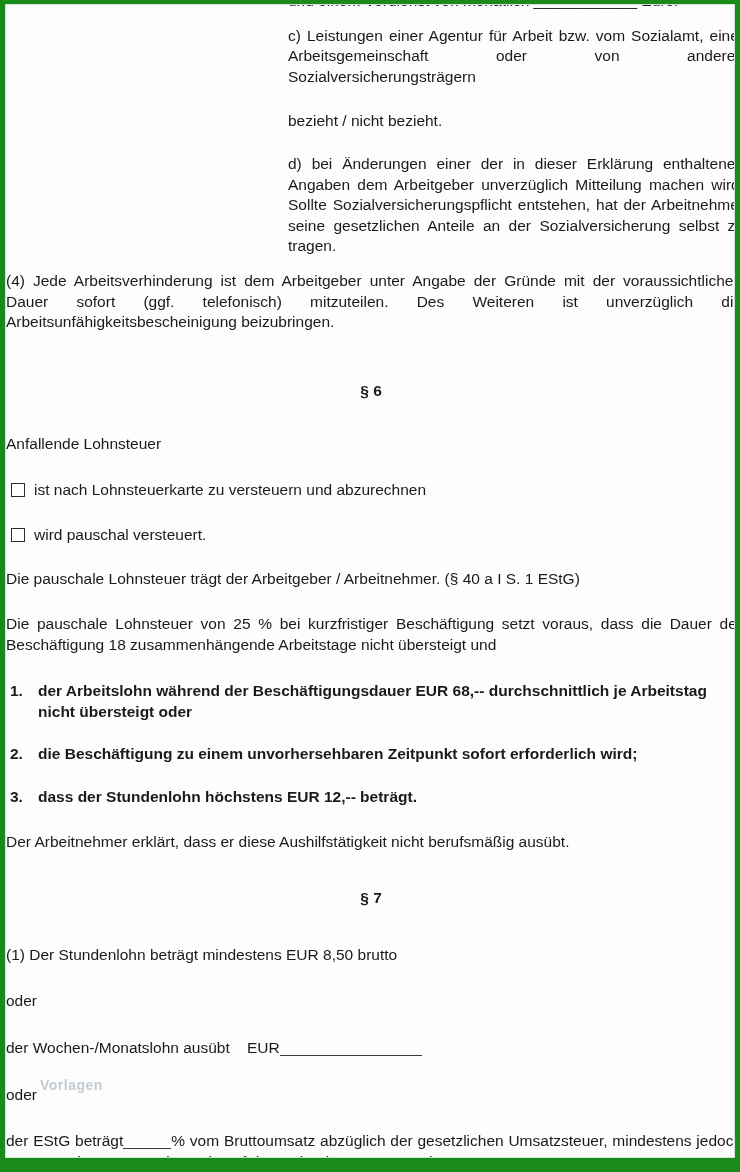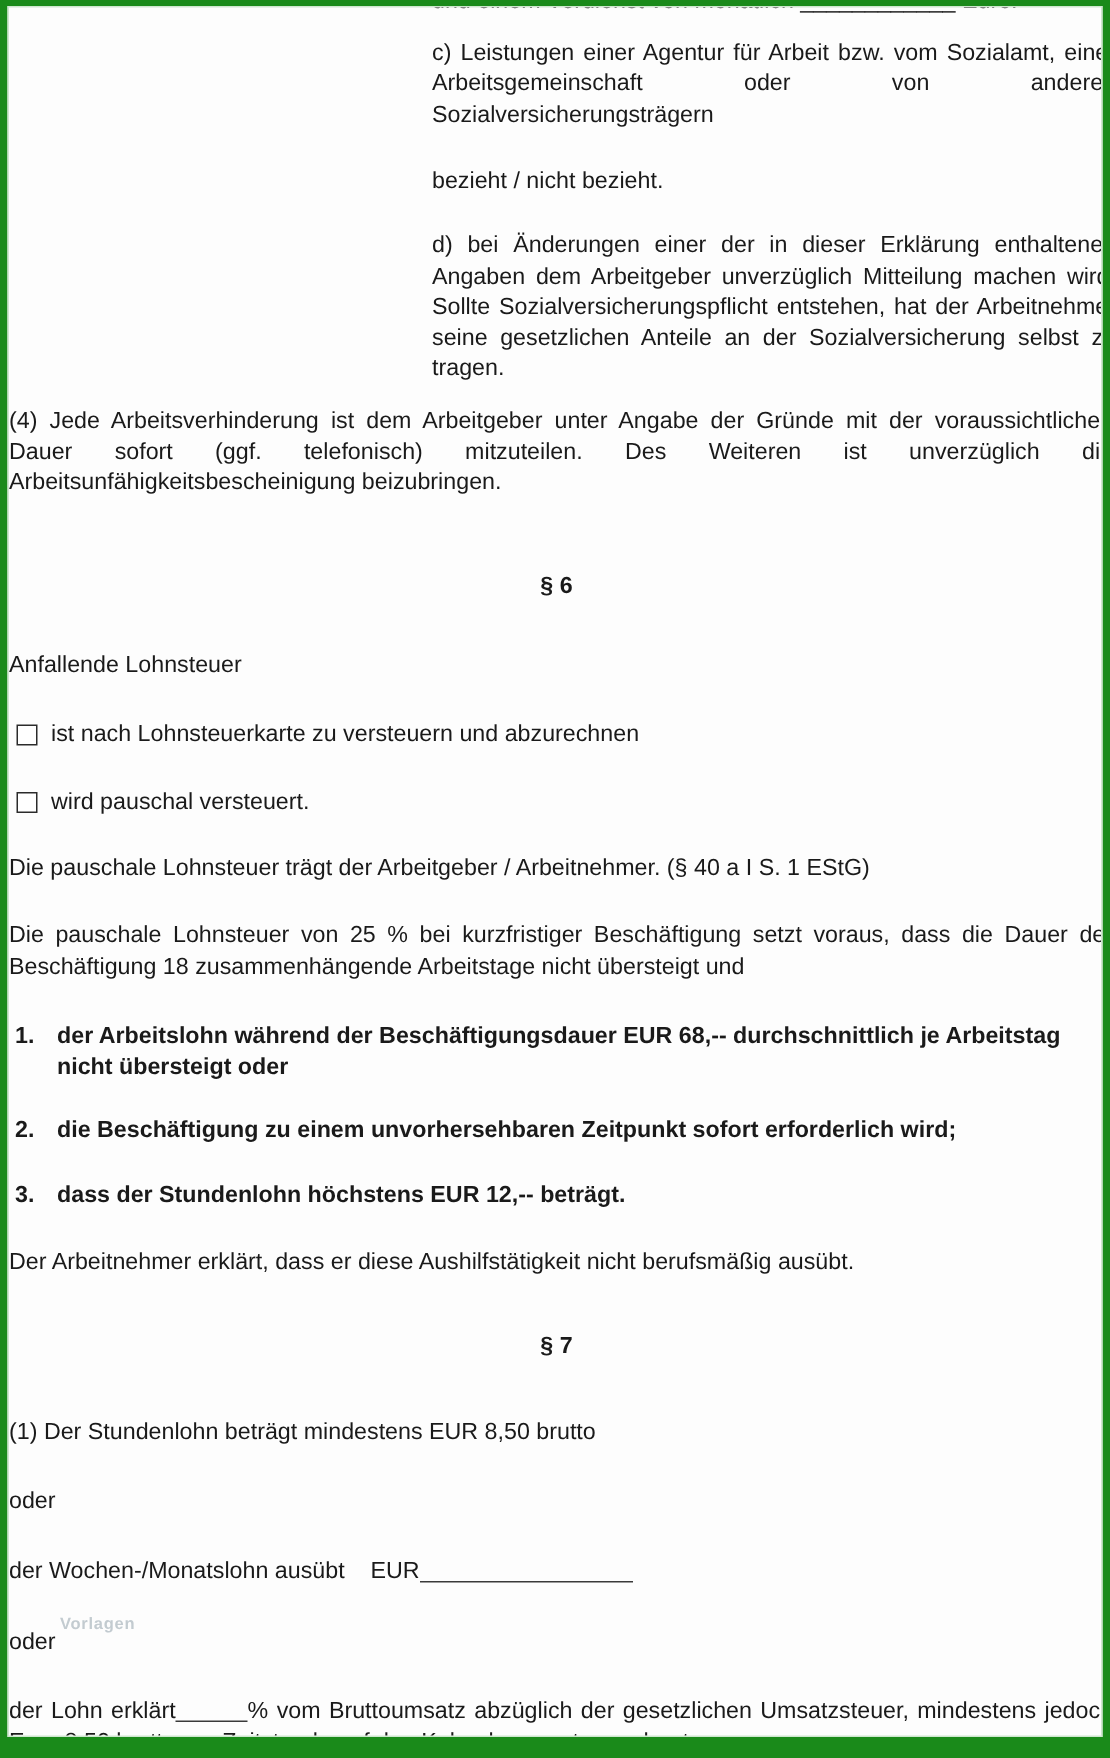--- a/index.html
+++ b/index.html
@@ -130,21 +130,21 @@
     vertical-align: -3px;
   }
   .blank-medium { width: 142px; }
   .blank-small  { width: 48px; }
 
   
   .watermark {
     position: absolute;
     left: 34px;
     top: 1072px;
-    font-size: 11px;
+    font-size: 14px;
     font-weight: bold;
     color: #b9c3c9;
     opacity: .85;
     letter-spacing: .5px;
     pointer-events: none;
     user-select: none;
   }
 
   
   .nojust { text-align: left !important; }
@@ -231,21 +231,21 @@
 
         <div class="p nojust" style="margin-bottom:26px;">
           <span>der Wochen-/Monatslohn ausübt</span>
           &nbsp;&nbsp;
           <span>EUR</span><span class="blank-line blank-medium"></span>
         </div>
 
         <div class="p nojust" style="margin-bottom:26px;">oder</div>
 
         <div class="p" style="margin-bottom:26px;">
-          <span>der Lohn erklärt</span><span class="blank-line blank-small"></span><span>% vom Bruttoumsatz abzüglich der gesetzlichen Umsatzsteuer, mindestens jedoch Euro 8,50 brutto pro Zeitstunde auf den Kalendermonat gerechnet</span>
+          <span>der EStG beträgt</span><span class="blank-line blank-small"></span><span>% vom Bruttoumsatz abzüglich der gesetzlichen Umsatzsteuer, mindestens jedoch Euro 8,50 brutto pro Zeitstunde auf den Kalendermonat gerechnet</span>
         </div>
 
       </div>
 
     </div>
 
     <div class="watermark">Vorlagen</div>
   </div>
 </div>
 

